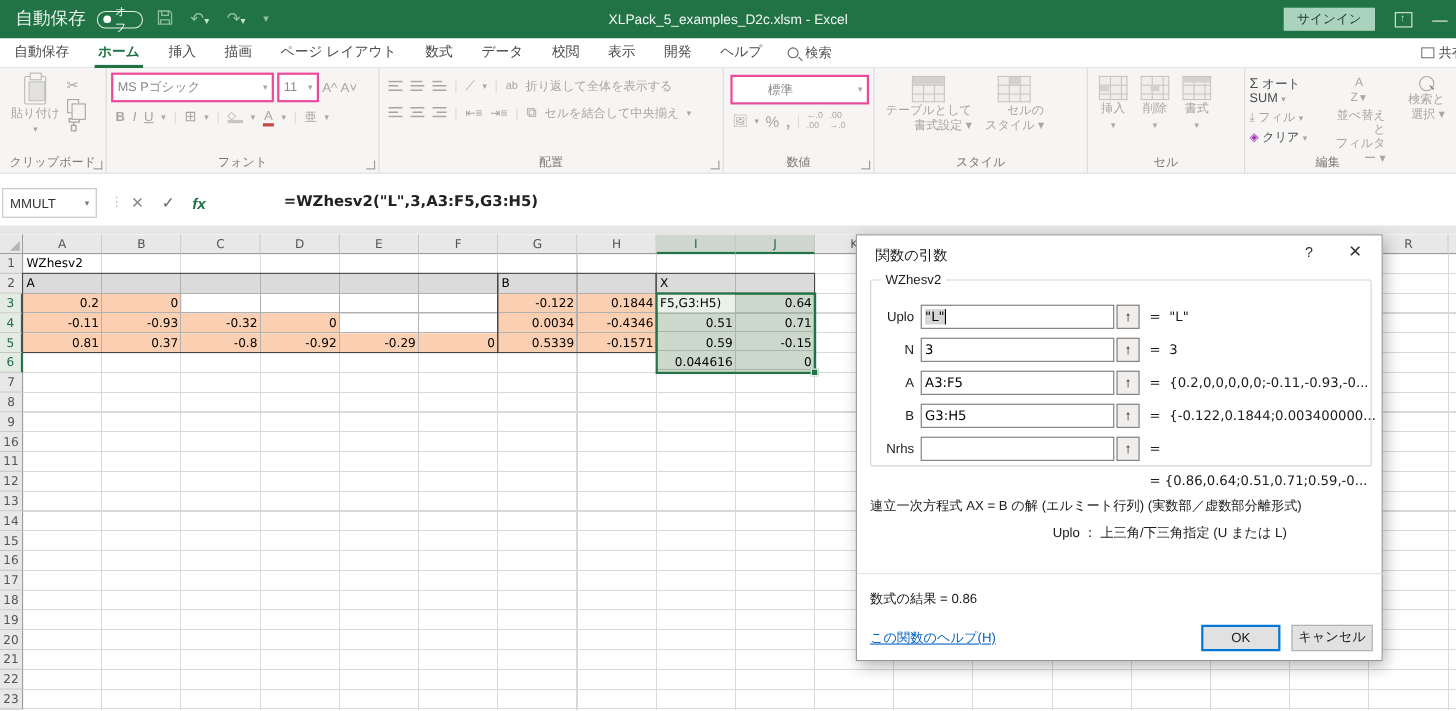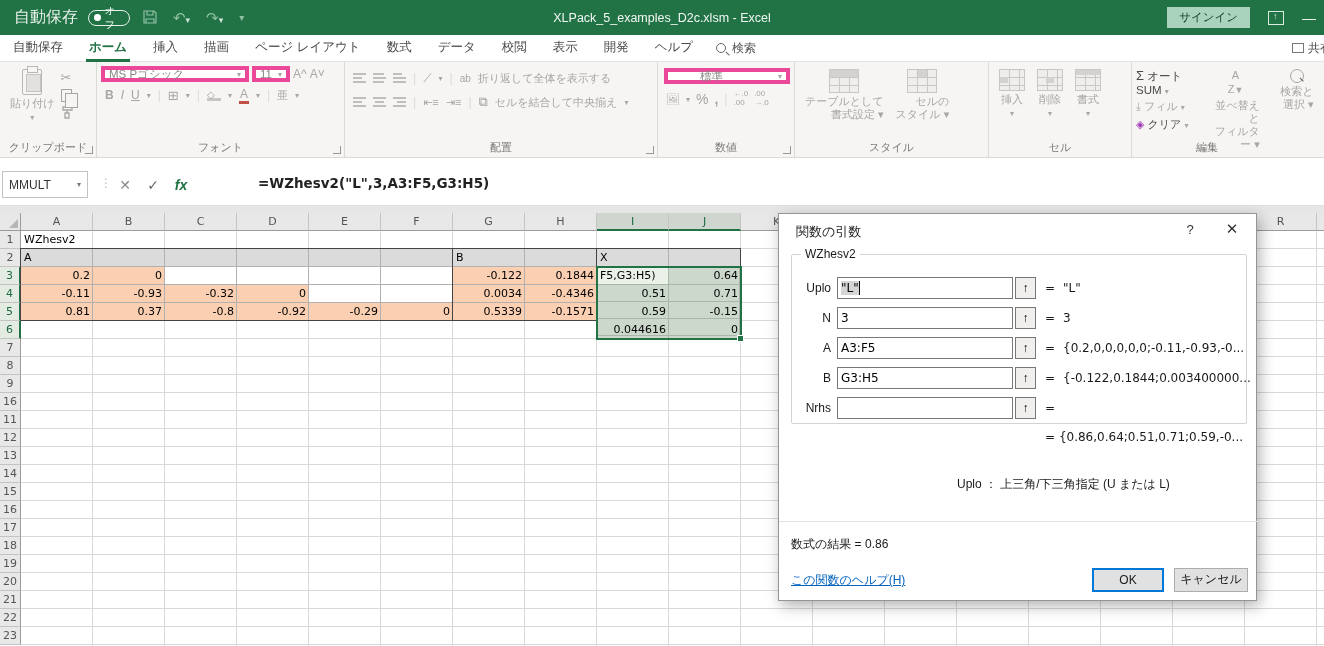--- a/index.html
+++ b/index.html
@@ -35,21 +35,21 @@
 
   
   #ribbon { position:absolute; left:0; top:62px; width:1324px; height:96px; background:#f6f5f4; border-bottom:1px solid #dcdad8; display:flex; }
   .rgroup { position:relative; border-right:1px solid #dcdad8; padding:4px 4px 18px 4px; flex:0 0 auto; }
   .rgroup-label { position:absolute; left:0; right:0; bottom:2px; text-align:center; font-size:11px; color:#7a7876; }
   .launcher { position:absolute; right:3px; bottom:3px; width:8px; height:8px; border-right:1.4px solid #9a9896; border-bottom:1.4px solid #9a9896; }
   .dis { color:#a8a6a4; }
   .en { color:#4a4a4a; }
   .caret { font-size:8px; color:#a8a6a4; }
   .bigbtn { display:flex; flex-direction:column; align-items:center; justify-content:flex-start; gap:2px; padding:3px 6px; font-size:11px; text-align:center; line-height:1.25; }
-  .combo { background:#fff; border:4px solid #ec4899; height:16px; display:flex; align-items:center; padding:0 4px; font-size:11.5px; color:#8a8886; }
+  .combo { background:#fff; border:2px solid #ec4899; height:27px; display:flex; align-items:center; padding:0 4px; font-size:11.5px; color:#8a8886; }
   .combo .caret { margin-left:auto; }
   .smallrow { display:flex; align-items:center; gap:7px; height:26px; padding:0 4px; }
   .glyph { font-size:13px; }
   .clip-icon { width:20px; height:26px; border:1.6px solid #b9b7b5; border-radius:2px; position:relative; background:#f6f5f4; }
   .clip-icon:before { content:""; position:absolute; left:4px; top:-4px; width:9px; height:5px; border:1.6px solid #b9b7b5; background:#f6f5f4; }
   .clip-icon:after { content:""; position:absolute; left:3px; top:4px; width:13px; height:16px; background:#e3e1df; border:1px solid #c6c4c2; }
   .copy-icon { width:11px; height:13px; border:1.4px solid #a8a6a4; position:relative; background:#f6f5f4; }
   .copy-icon:before { content:""; position:absolute; left:3px; top:3px; width:11px; height:13px; border:1.4px solid #a8a6a4; background:#f6f5f4; }
   .grid3-icon { width:30px; height:24px; background:
       linear-gradient(#c9c7c5 0 0) 0 0/30px 1.4px no-repeat,
@@ -528,19 +528,20 @@
       </div>
       <div class="fld-row" style="top: 183px;">
         <div class="fld-label">Nrhs</div>
         <div class="fld-input"></div>
         <div class="fld-collapse">↑</div>
         <div class="fld-eq">=</div>
         <div class="fld-eqv"></div>
       </div>
     </div>
   <div id="dlg-result">=  <span>{0.86,0.64;0.51,0.71;0.59,-0...</span></div>
+  <div id="dlg-desc">連立一次方程式 AX = B の解 (エルミート行列) (実数部／虚数部分離形式)</div>
   <div id="dlg-arg-help">Uplo ： 上三角/下三角指定 (U または L)</div>
   <div id="dlg-sep"></div>
   <div id="dlg-formula-result"><span>数式の結果 = </span> <span>0.86</span></div>
   <div id="dlg-link">この関数のヘルプ(H)</div>
   <div id="dlg-ok">OK</div>
   <div id="dlg-cancel">キャンセル</div>
 </div>
 
 </body></html>

